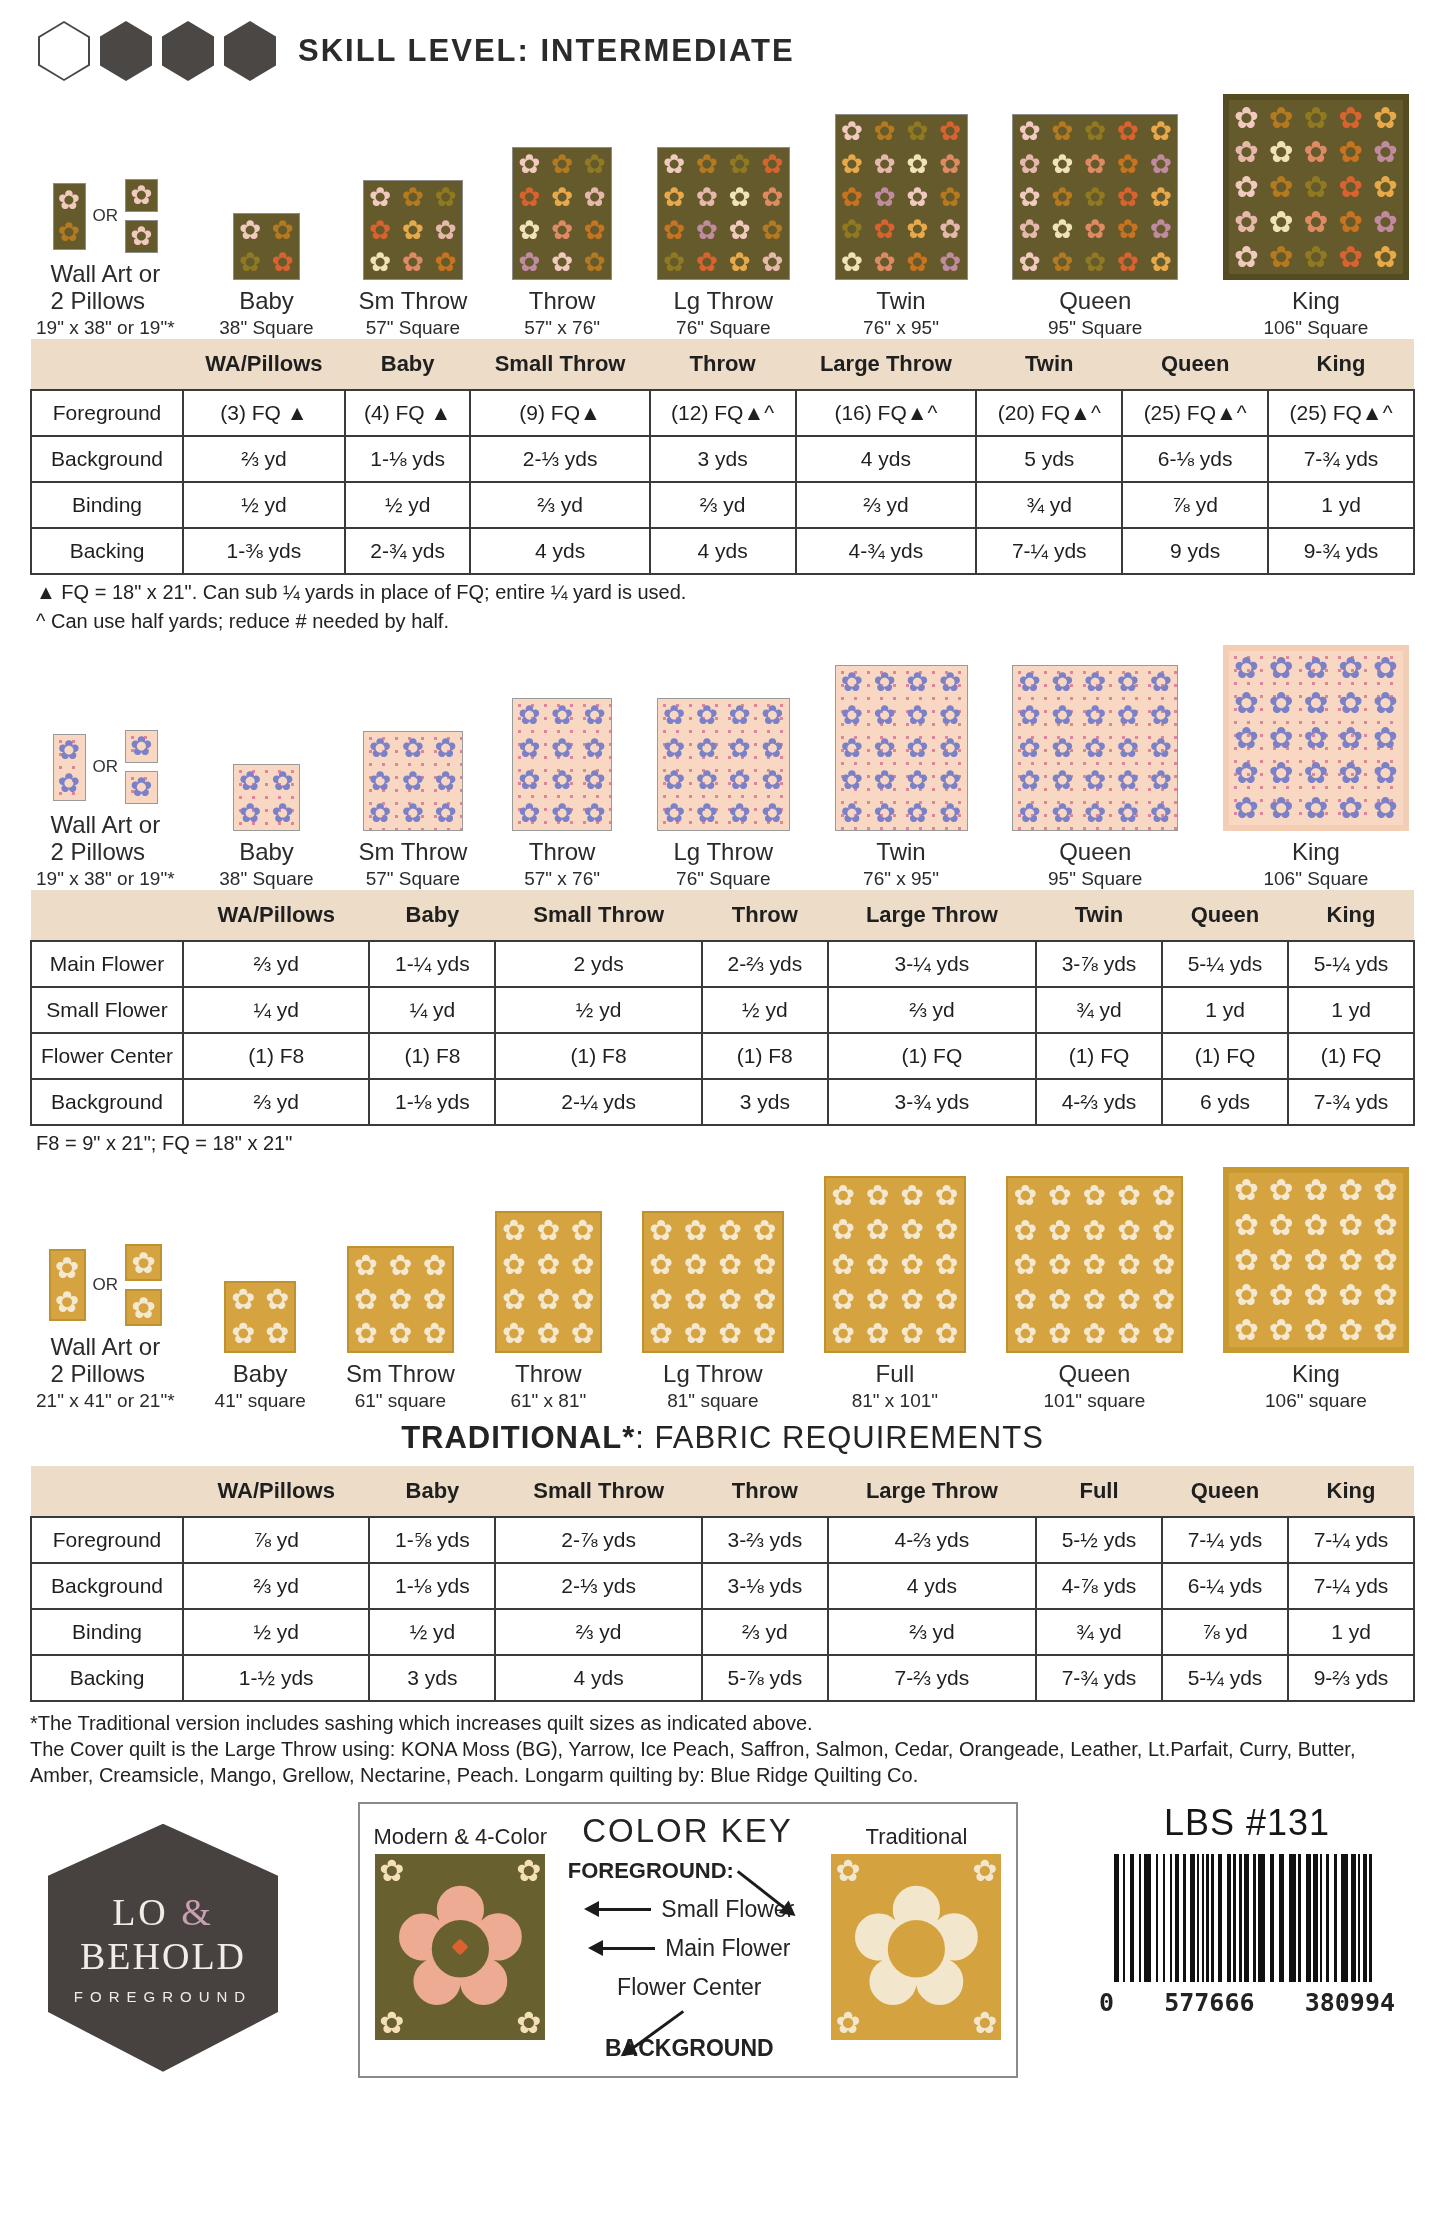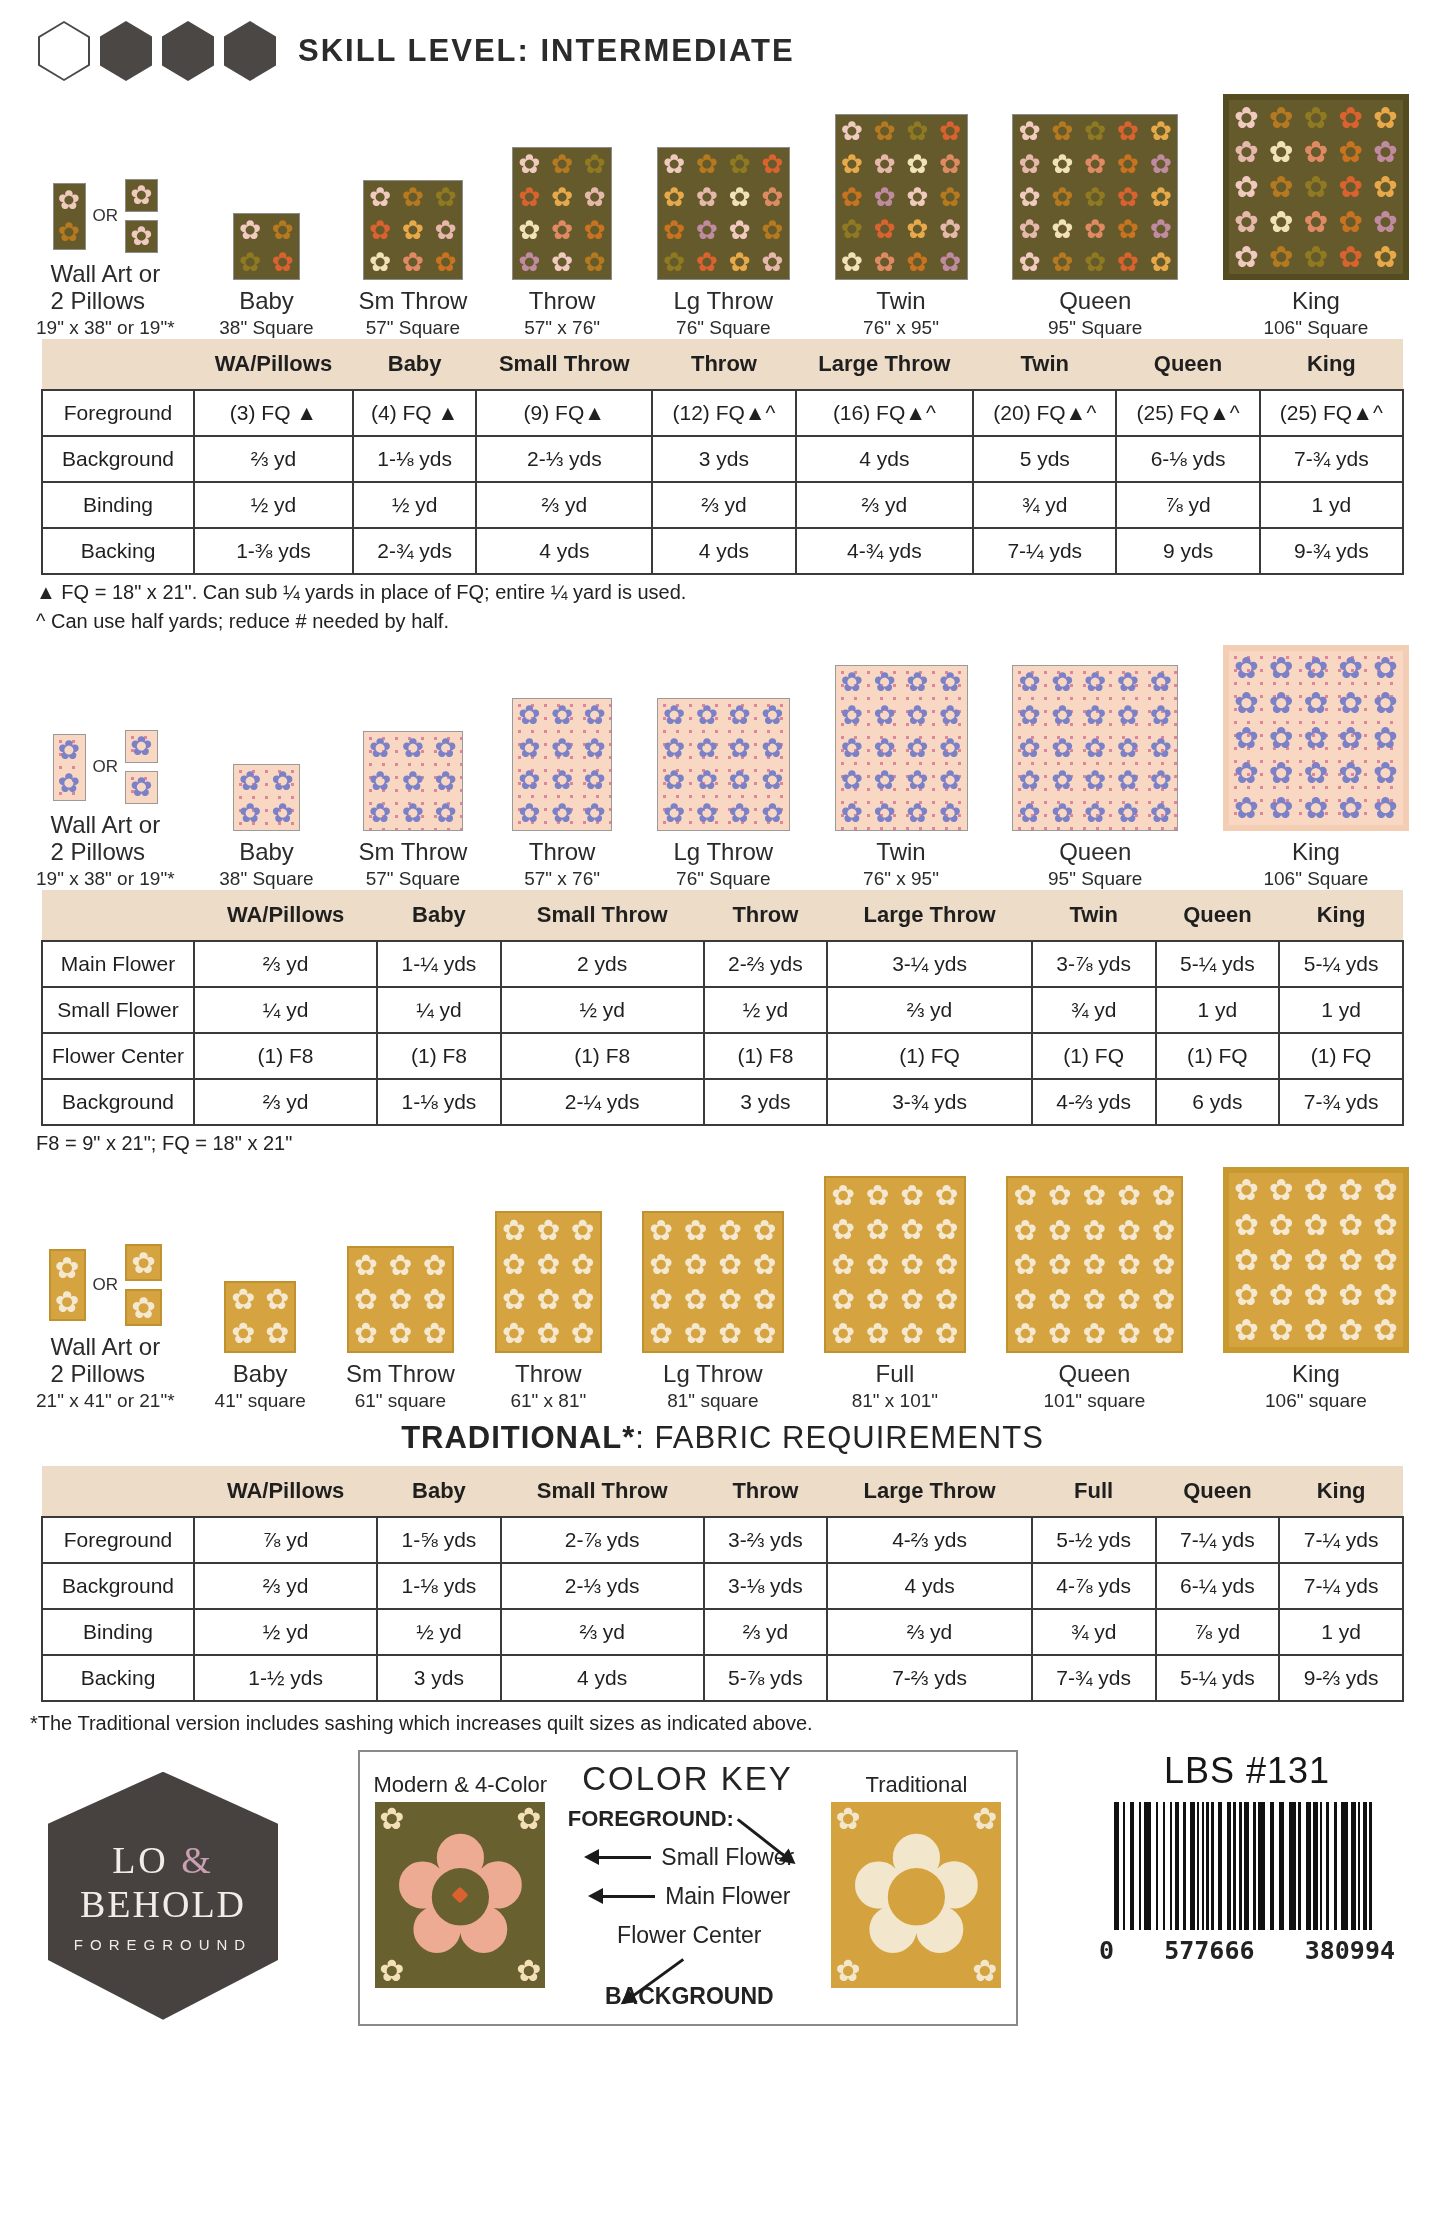--- a/index.html
+++ b/index.html
@@ -27,21 +27,21 @@
   .or-label { font-size:17px; color:#333; }
   .quilt-name { font-size:24px; line-height:1.12; text-align:left; margin-top:8px; color:#2b2b2b;}
   .quilt-dims { font-size:19px; text-align:center; margin-top:2px; color:#2b2b2b;}
 
   
   .section-title { text-align:center; font-size:31px; letter-spacing:1px; color:#242424;
                    margin:8px 0 10px 0; font-weight:normal; }
   .section-title .tb { font-weight:800; }
 
   
-  .table-holder { margin:0 11px; }
+  .table-holder { margin:0 0; }
   table.ftable { width:100%; border-collapse:collapse; font-size:21px; color:#1f1f1f; }
   table.ftable thead th { background:#edddc8; border:none; padding:12px 4px; font-weight:800; font-size:22px;}
   table.ftable tbody th, table.ftable tbody td {
       border:2px solid #3a3a3a; padding:10px 4px; text-align:center; font-weight:normal;
       background:#fff; }
   table.ftable tbody th { width:152px; font-size:21px; }
 
   .footnote { font-size:20px; margin:6px 0 2px 6px; color:#222; }
   .footnote .fb { font-weight:800; }
 
@@ -917,20 +917,21 @@
               <td>5-¼ yds</td>
               <td>9-⅔ yds</td>
             </tr>
           </tbody>
         </table>
       </div>
   </div>
 
   <div class="notes">
     <p>*The Traditional version includes sashing which increases quilt sizes as indicated above.</p>
+    <p>The Cover quilt is the Large Throw using: KONA Moss (BG), Yarrow, Ice Peach, Saffron, Salmon, Cedar, Orangeade, Leather, Lt.Parfait, Curry, Butter, Amber, Creamsicle, Mango, Grellow, Nectarine, Peach. Longarm quilting by: Blue Ridge Quilting Co.</p>
   </div>
 
   <div class="footer">
 
     <div class="logo-badge">
       <div class="logo-l1"><span>LO </span><span class="amp">&amp;</span></div>
       <div class="logo-l2">BEHOLD</div>
       <div class="logo-l3">FOREGROUND</div>
     </div>
 

